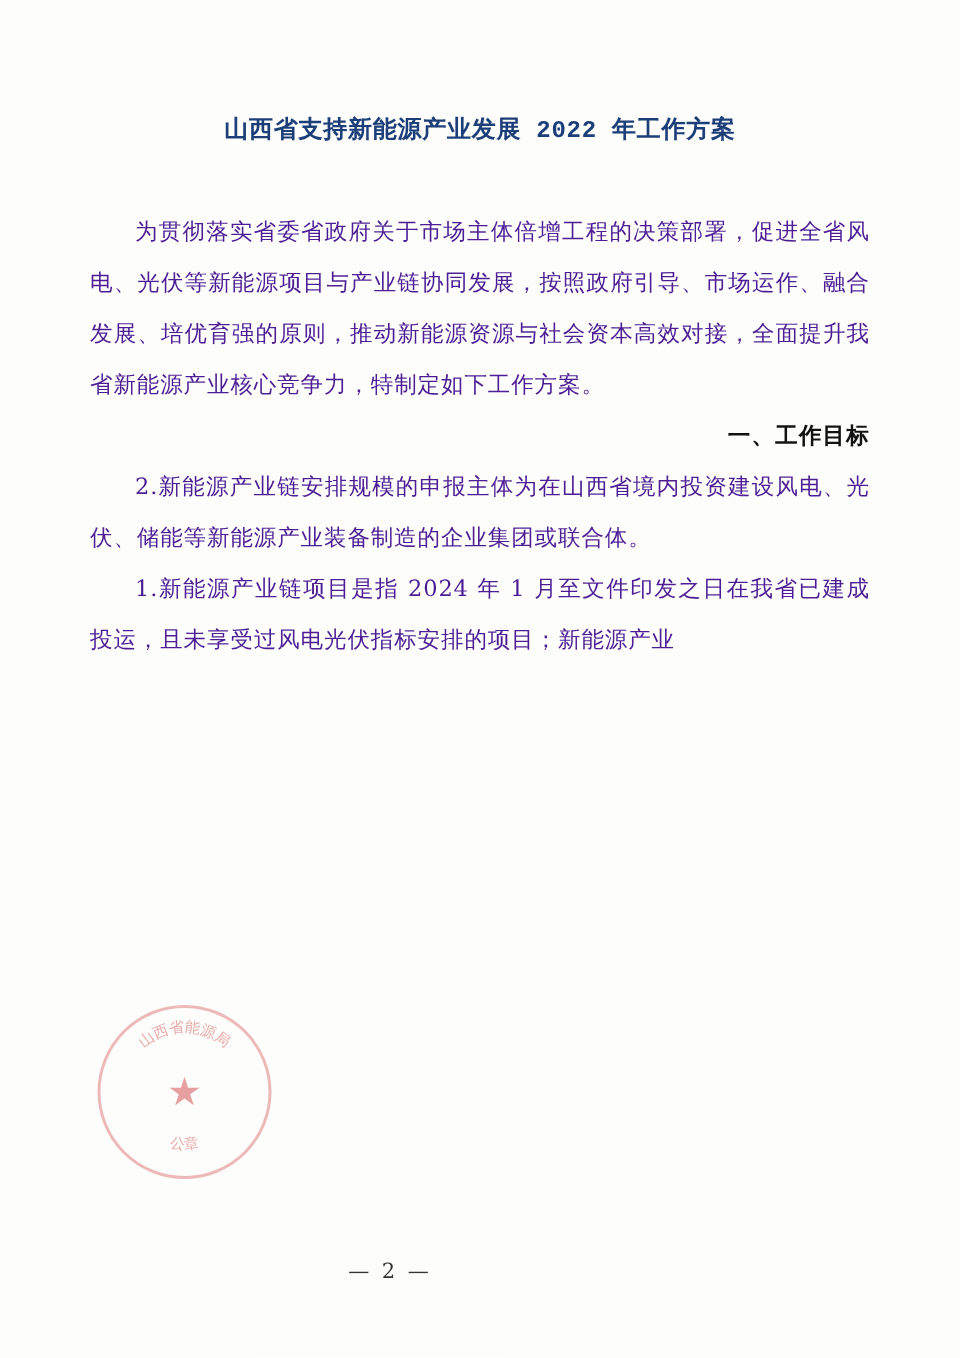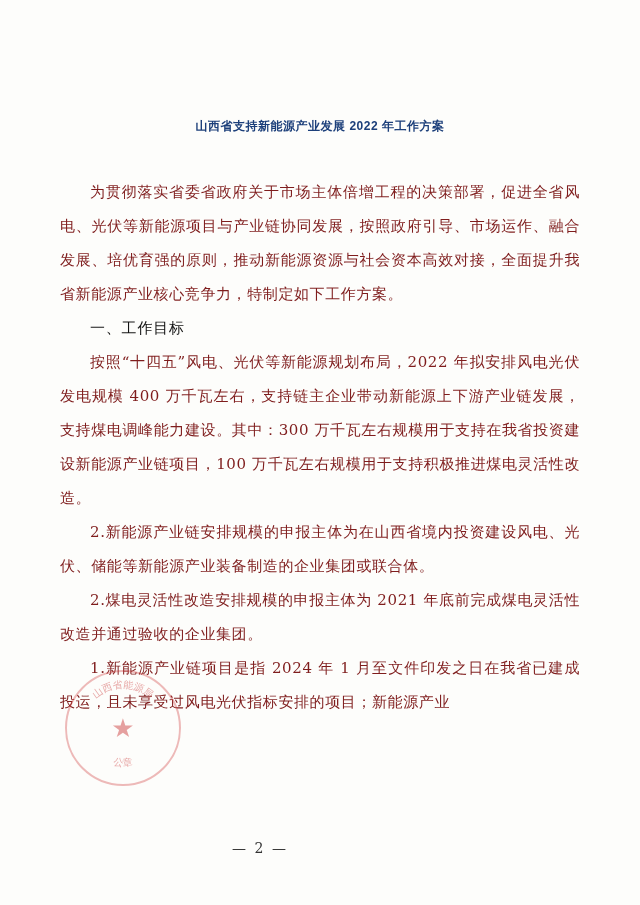--- a/index.html
+++ b/index.html
@@ -26,46 +26,47 @@
     position: absolute;
     left: 60px;
     top: 40px;
     width: 520px;
     height: 800px;
   }
   .doc-title {
     text-align: center;
     color: #1c3f7a;
     font-weight: bold;
-    font-size: 12px;
+    font-size: 16px;
     letter-spacing: 0.5px;
-    margin-top: 78px;
+    margin-top: 36px;
     margin-bottom: 0;
-    font-family: Liberation Sans, sans-serif;
+    font-family: Liberation Mono, monospace;
   }
   .body-block {
     margin-top: 40px;
   }
   p.para {
     margin: 0;
     font-size: 15px;
     line-height: 34px;
-    color: #7f1d1d;
+    color: #4c1d95;
     text-indent: 2em;
     text-align: justify;
     letter-spacing: 0.6px;
   }
   p.heading {
     margin: 0;
     font-size: 15px;
     line-height: 34px;
     color: #121212;
     text-indent: 2em;
-    font-weight: normal;
+    font-weight: bold;
     letter-spacing: 0.8px;
+    text-align: right;
   }
   .page-number {
     position: absolute;
     left: 0;
     top: 800px;
     width: 520px;
     text-align: center;
     font-size: 14px;
     color: #333333;
     letter-spacing: 2px;
@@ -110,23 +111,21 @@
 <body>
 
 <div class="page">
   <div class="paper">
 
     <h1 class="doc-title">山西省支持新能源产业发展 2022 年工作方案</h1>
 
     <div class="body-block">
       <p class="para">为贯彻落实省委省政府关于市场主体倍增工程的决策部署，促进全省风电、光伏等新能源项目与产业链协同发展，按照政府引导、市场运作、融合发展、培优育强的原则，推动新能源资源与社会资本高效对接，全面提升我省新能源产业核心竞争力，特制定如下工作方案。</p>
       <p class="heading">一、工作目标</p>
-      <p class="para">按照“十四五”风电、光伏等新能源规划布局，2022 年拟安排风电光伏发电规模 400 万千瓦左右，支持链主企业带动新能源上下游产业链发展，支持煤电调峰能力建设。其中：300 万千瓦左右规模用于支持在我省投资建设新能源产业链项目，100 万千瓦左右规模用于支持积极推进煤电灵活性改造。</p>
       <p class="para">2.新能源产业链安排规模的申报主体为在山西省境内投资建设风电、光伏、储能等新能源产业装备制造的企业集团或联合体。</p>
-      <p class="para">2.煤电灵活性改造安排规模的申报主体为 2021 年底前完成煤电灵活性改造并通过验收的企业集团。</p>
       <p class="para">1.新能源产业链项目是指 2024 年 1 月至文件印发之日在我省已建成投运，且未享受过风电光伏指标安排的项目；新能源产业</p>
     </div>
 
     <div class="page-number">
       <span class="pn-inner">— 2 —</span>
     </div>
   </div>
 
   <div class="seal">
     <svg class="seal-arc" viewBox="0 0 112 112">

